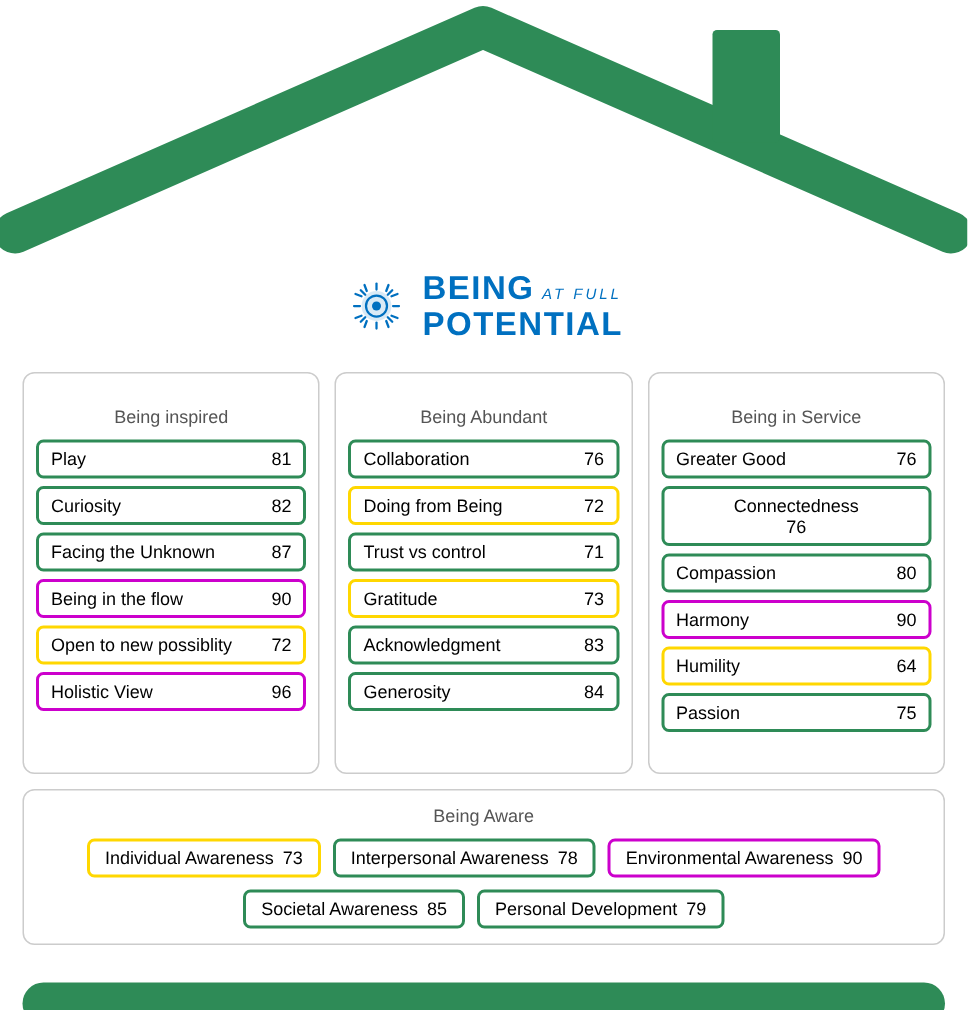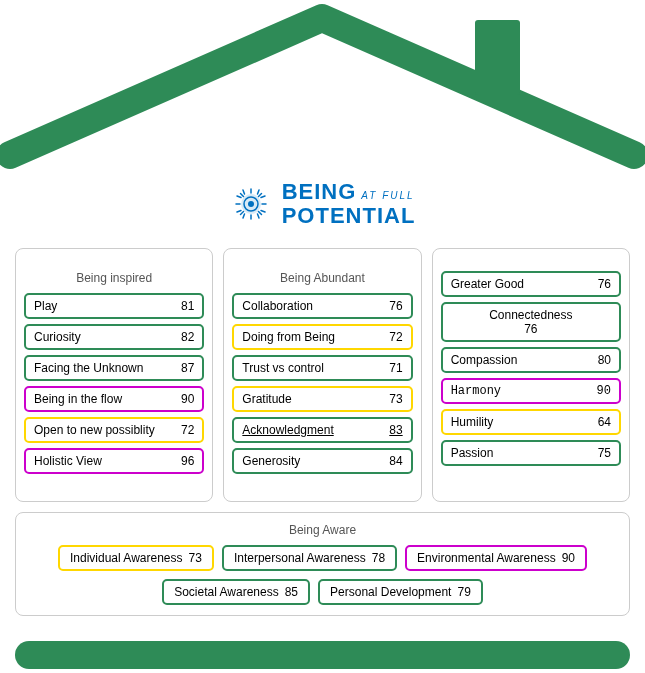--- a/index.html
+++ b/index.html
@@ -229,43 +229,44 @@
             <span class="item-value">72</span>
           </div>
           <div class="item-row" style="border: 2px solid rgb(46, 139, 87);">
             <span class="item-label">Trust vs control</span>
             <span class="item-value">71</span>
           </div>
           <div class="item-row" style="border: 2px solid rgb(255, 215, 0);">
             <span class="item-label">Gratitude</span>
             <span class="item-value">73</span>
           </div>
-          <div class="item-row" style="border: 2px solid rgb(46, 139, 87); text-decoration: underline;">
+          <div class="item-row" style="border: 2px solid rgb(46, 139, 87);">
             <span class="item-label">Acknowledgment</span>
             <span class="item-value">83</span>
           </div>
           <div class="item-row" style="border: 2px solid rgb(46, 139, 87);">
             <span class="item-label">Generosity</span>
             <span class="item-value">84</span>
           </div>
         </div>
         <div class="column-card">
+          <div class="column-title">Being in Service</div>
           <div class="item-row" style="border: 2px solid rgb(46, 139, 87);">
             <span class="item-label">Greater Good</span>
             <span class="item-value">76</span>
           </div>
           <div class="item-row" style="border: 2px solid rgb(46, 139, 87); flex-direction: column;">
             <span class="item-label">Connectedness</span>
             <span class="item-value">76</span>
           </div>
           <div class="item-row" style="border: 2px solid rgb(46, 139, 87);">
             <span class="item-label">Compassion</span>
             <span class="item-value">80</span>
           </div>
-          <div class="item-row" style="border: 2px solid rgb(204, 0, 204); font-family: Liberation Mono, monospace;">
+          <div class="item-row" style="border: 2px solid rgb(204, 0, 204);">
             <span class="item-label">Harmony</span>
             <span class="item-value">90</span>
           </div>
           <div class="item-row" style="border: 2px solid rgb(255, 215, 0);">
             <span class="item-label">Humility</span>
             <span class="item-value">64</span>
           </div>
           <div class="item-row" style="border: 2px solid rgb(46, 139, 87);">
             <span class="item-label">Passion</span>
             <span class="item-value">75</span>

